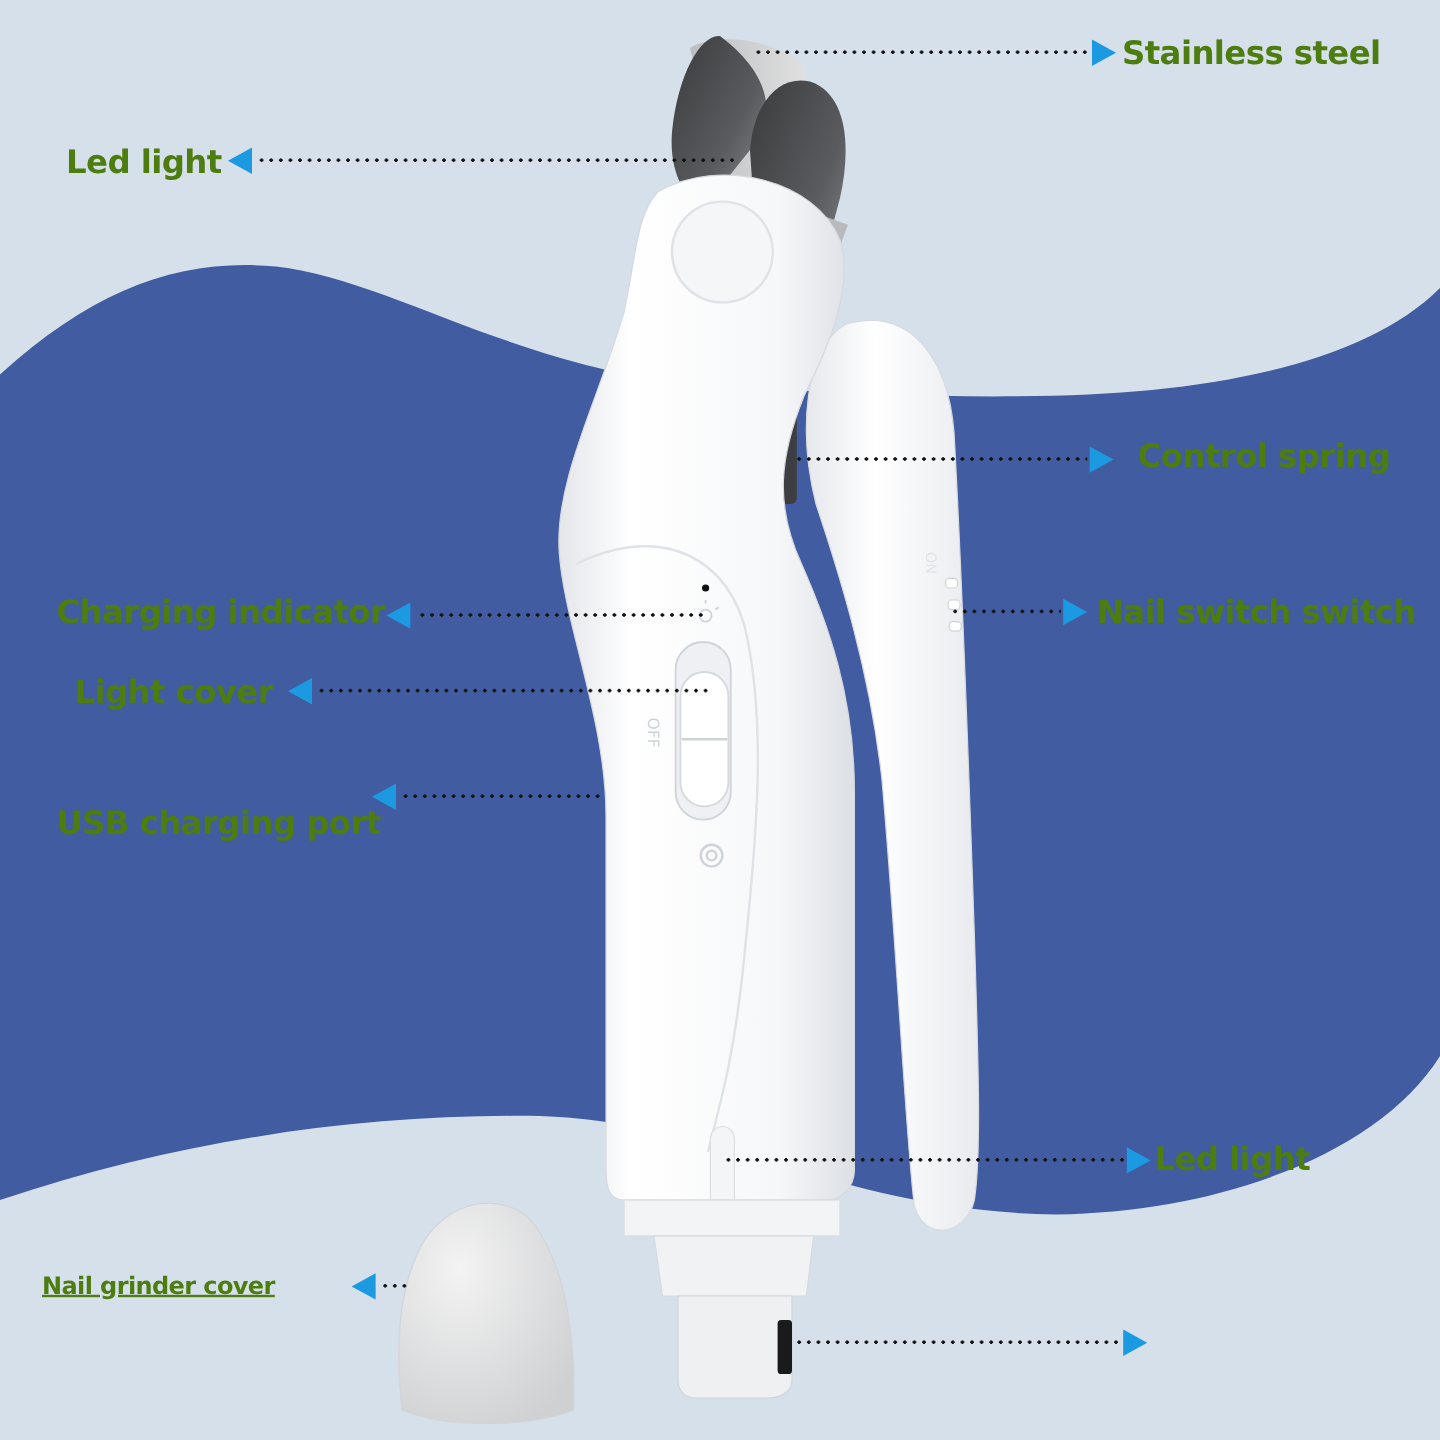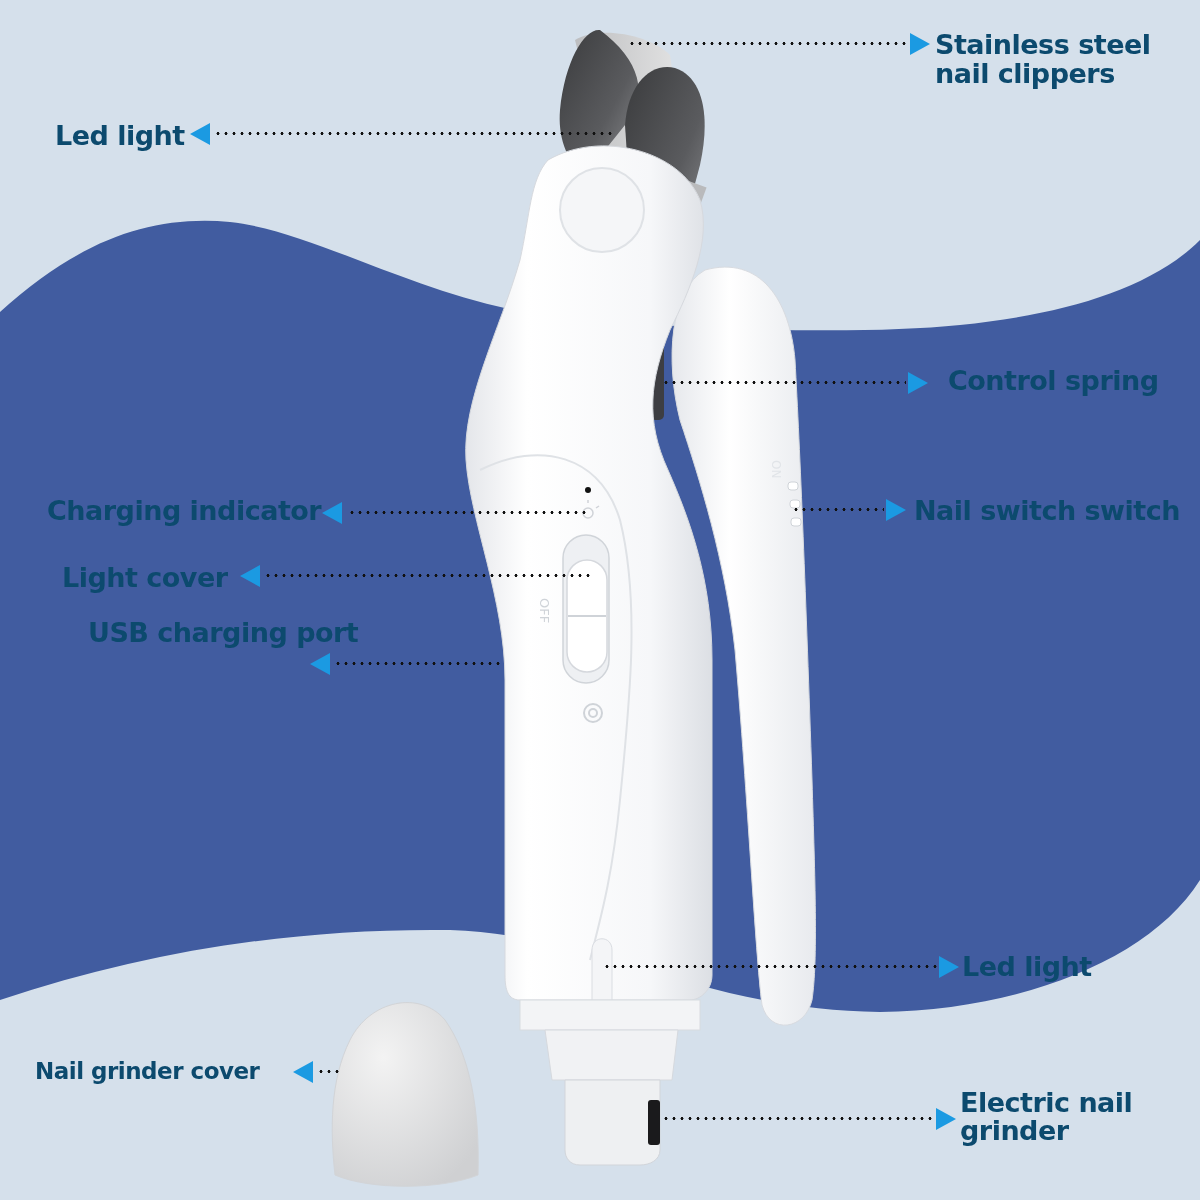--- a/index.html
+++ b/index.html
@@ -1,21 +1,21 @@
 <!DOCTYPE html>
 <html><head>
 <meta charset="utf-8">
 <style>
   * { margin: 0; padding: 0; box-sizing: border-box; }
   html, body { width: 1200px; height: 1200px; overflow: hidden; background: #d5e0eb; }
   .stage { position: relative; width: 1200px; height: 1200px; }
   svg.art { position: absolute; left: 0; top: 0; width: 1200px; height: 1200px; }
   .label {
     position: absolute;
-    color: #0c4a6e;
+    color: #4d7c0f;
     font-family: "DejaVu Sans", sans-serif;
     font-weight: bold;
     font-size: 27px;
     line-height: 29px;
     white-space: nowrap;
     letter-spacing: -0.5px;
   }
   .callout { position: absolute; height: 20px; }
   .dots {
     position: absolute; top: 9px; height: 3px;
@@ -124,21 +124,20 @@
     <text x="772" y="460" fill="#e1e4e8" font-family="DejaVu Sans, sans-serif" font-size="12" transform="rotate(90 772 460)">ON</text>
     <text x="540" y="598" fill="#cfd3d8" font-family="DejaVu Sans, sans-serif" font-size="13" transform="rotate(90 540 598)">OFF</text>
   </svg>
 
   <div class="callout" style="left:628px; top:33px; width:305px;">
     <div class="dots" style="left:0; width:280px;"></div>
     <div class="arrow right" style="left:282px;"></div>
   </div>
   <div class="label" style="left:935px; top:30px;">
     <div>Stainless steel</div>
-    <div>nail clippers</div>
   </div>
 
   <div class="label" style="left:55px; top:121px;">Led light</div>
   <div class="callout" style="left:190px; top:123px; width:430px;">
     <div class="arrow left" style="left:0;"></div>
     <div class="dots" style="left:24px; width:400px;"></div>
   </div>
 
   <div class="callout" style="left:662px; top:372px; width:270px;">
     <div class="dots" style="left:0; width:244px;"></div>
@@ -157,40 +156,36 @@
     <div class="arrow right" style="left:94px;"></div>
   </div>
   <div class="label" style="left:914px; top:496px;">Nail switch switch</div>
 
   <div class="label" style="left:62px; top:563px;">Light cover</div>
   <div class="callout" style="left:240px; top:565px; width:355px;">
     <div class="arrow left" style="left:0;"></div>
     <div class="dots" style="left:24px; width:330px;"></div>
   </div>
 
-  <div class="label" style="left:47px; top:618px;margin-left:41px;">USB charging port</div>
+  <div class="label" style="left:47px; top:672px;">USB charging port</div>
   <div class="callout" style="left:310px; top:653px; width:195px;">
     <div class="arrow left" style="left:0;"></div>
     <div class="dots" style="left:24px; width:168px;"></div>
   </div>
 
   <div class="callout" style="left:603px; top:956px; width:357px;">
     <div class="dots" style="left:0; width:334px;"></div>
     <div class="arrow right" style="left:336px;"></div>
   </div>
   <div class="label" style="left:962px; top:952px;">Led light</div>
 
-  <div class="label" style="left:35px; top:1057px; font-size:23px;">Nail grinder cover</div>
+  <div class="label" style="left:35px; top:1057px; font-size:20px;text-decoration:underline;">Nail grinder cover</div>
   <div class="callout" style="left:293px; top:1061px; width:52px;">
     <div class="arrow left" style="left:0;"></div>
     <div class="dots" style="left:24px; width:26px;"></div>
   </div>
 
   <div class="callout" style="left:662px; top:1108px; width:296px;">
     <div class="dots" style="left:0; width:272px;"></div>
     <div class="arrow right" style="left:274px;"></div>
   </div>
-  <div class="label" style="left:960px; top:1089px; line-height:28px;">
-    <div>Electric nail</div>
-    <div>grinder</div>
-  </div>
 
 </div>
 
 </body></html>

